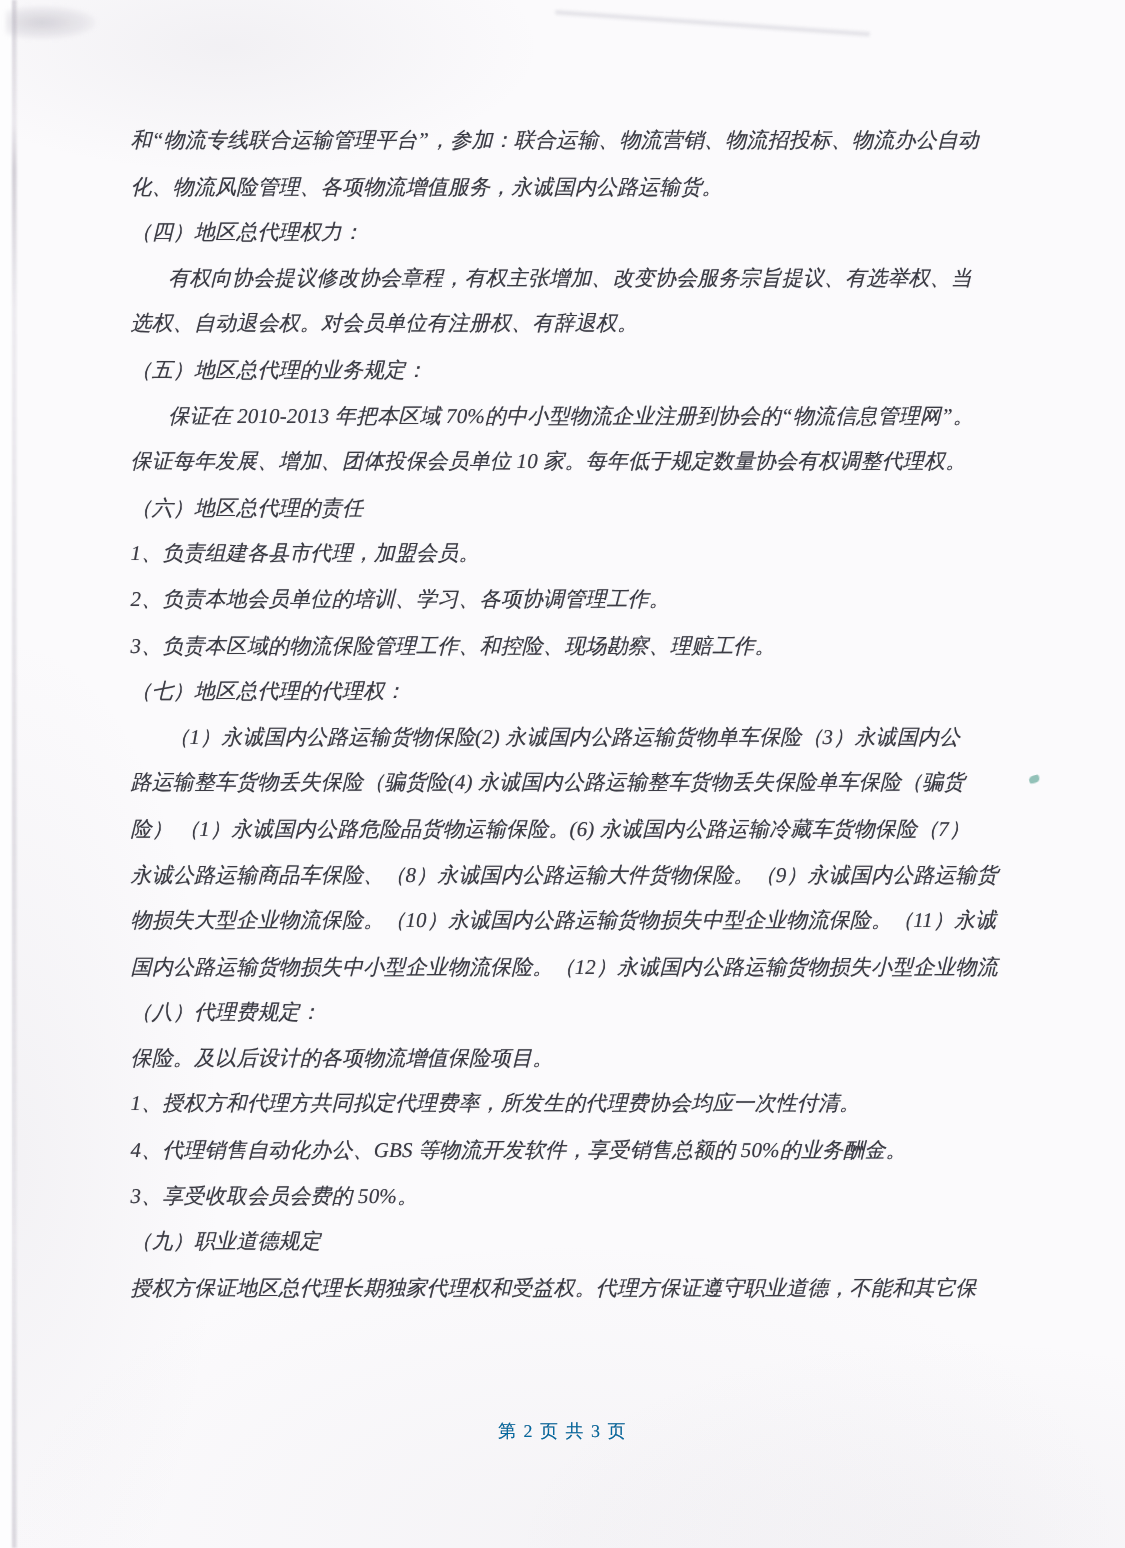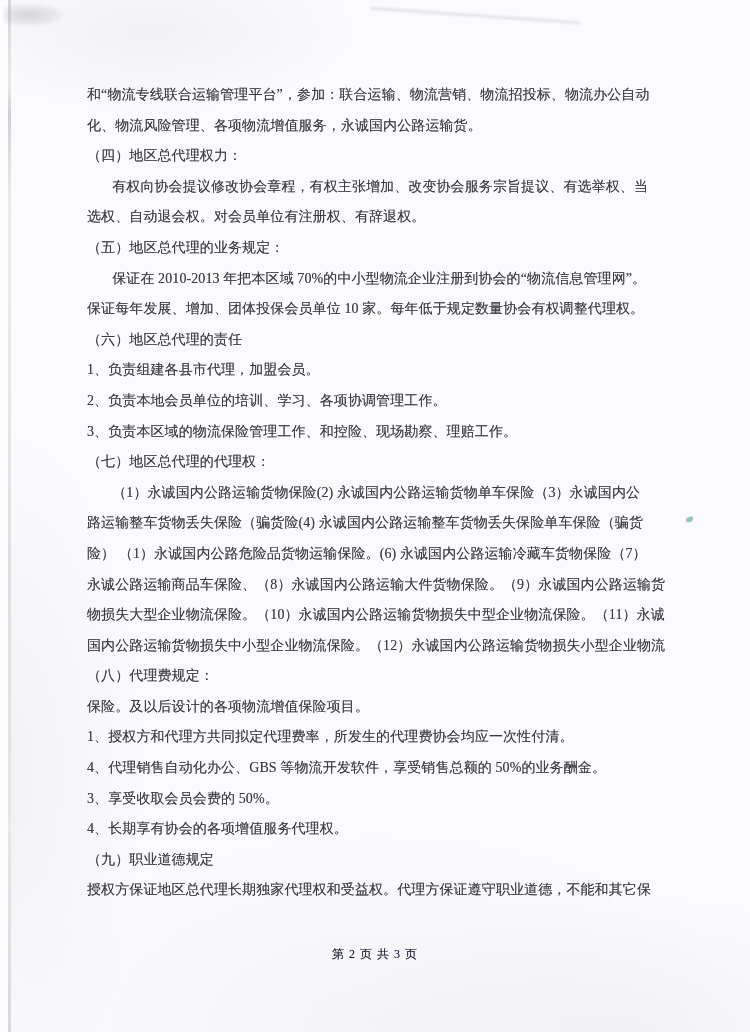--- a/index.html
+++ b/index.html
@@ -49,26 +49,27 @@
   .speck-teal{
     position:absolute;left:686px;top:517px;width:7px;height:5px;
     background:rgba(60,145,128,.55);border-radius:50% 20% 50% 30%;
     transform:rotate(-15deg);filter:blur(.4px);
   }
   #text-block{
     position:absolute;left:87px;top:80px;width:580px;
     font-size:14px;line-height:30.6px;color:#3b3b44;
     text-shadow:0 0 .5px rgba(59,59,68,.55);
     letter-spacing:.1px;
+    font-style:italic;
   }
   #text-block .line{white-space:nowrap;height:30.6px;}
   #text-block .line.indent{text-indent:1.8em;}
   .footer{
     position:absolute;left:0;top:946px;width:750px;text-align:center;
-    font-size:12px;color:#0f172a;letter-spacing:1px;
+    font-size:12px;color:#0369a1;letter-spacing:1px;
     text-shadow:0 0 .4px rgba(76,76,85,.5);
   }
 </style>
 </head>
 <body>
 
 <div class="scan-shading"></div>
 <div class="scan-left-strip"></div>
 <div class="paper-edge-line"></div>
 <div class="smudge-topleft"></div>
@@ -93,18 +94,17 @@
     <div class="line">路运输整车货物丢失保险（骗货险(4) 永诚国内公路运输整车货物丢失保险单车保险（骗货</div>
     <div class="line">险） （1）永诚国内公路危险品货物运输保险。(6) 永诚国内公路运输冷藏车货物保险（7）</div>
     <div class="line">永诚公路运输商品车保险、（8）永诚国内公路运输大件货物保险。（9）永诚国内公路运输货</div>
     <div class="line">物损失大型企业物流保险。（10）永诚国内公路运输货物损失中型企业物流保险。（11）永诚</div>
     <div class="line">国内公路运输货物损失中小型企业物流保险。（12）永诚国内公路运输货物损失小型企业物流</div>
     <div class="line">（八）代理费规定：</div>
     <div class="line">保险。及以后设计的各项物流增值保险项目。</div>
     <div class="line">1、授权方和代理方共同拟定代理费率，所发生的代理费协会均应一次性付清。</div>
     <div class="line">4、代理销售自动化办公、GBS 等物流开发软件，享受销售总额的 50%的业务酬金。</div>
     <div class="line">3、享受收取会员会费的 50%。</div>
-    <div class="line">4、长期享有协会的各项增值服务代理权。</div>
     <div class="line">（九）职业道德规定</div>
     <div class="line">授权方保证地区总代理长期独家代理权和受益权。代理方保证遵守职业道德，不能和其它保</div>
   </div>
 
 <div class="footer">第 2 页 共 3 页</div>
 
 </body></html>

